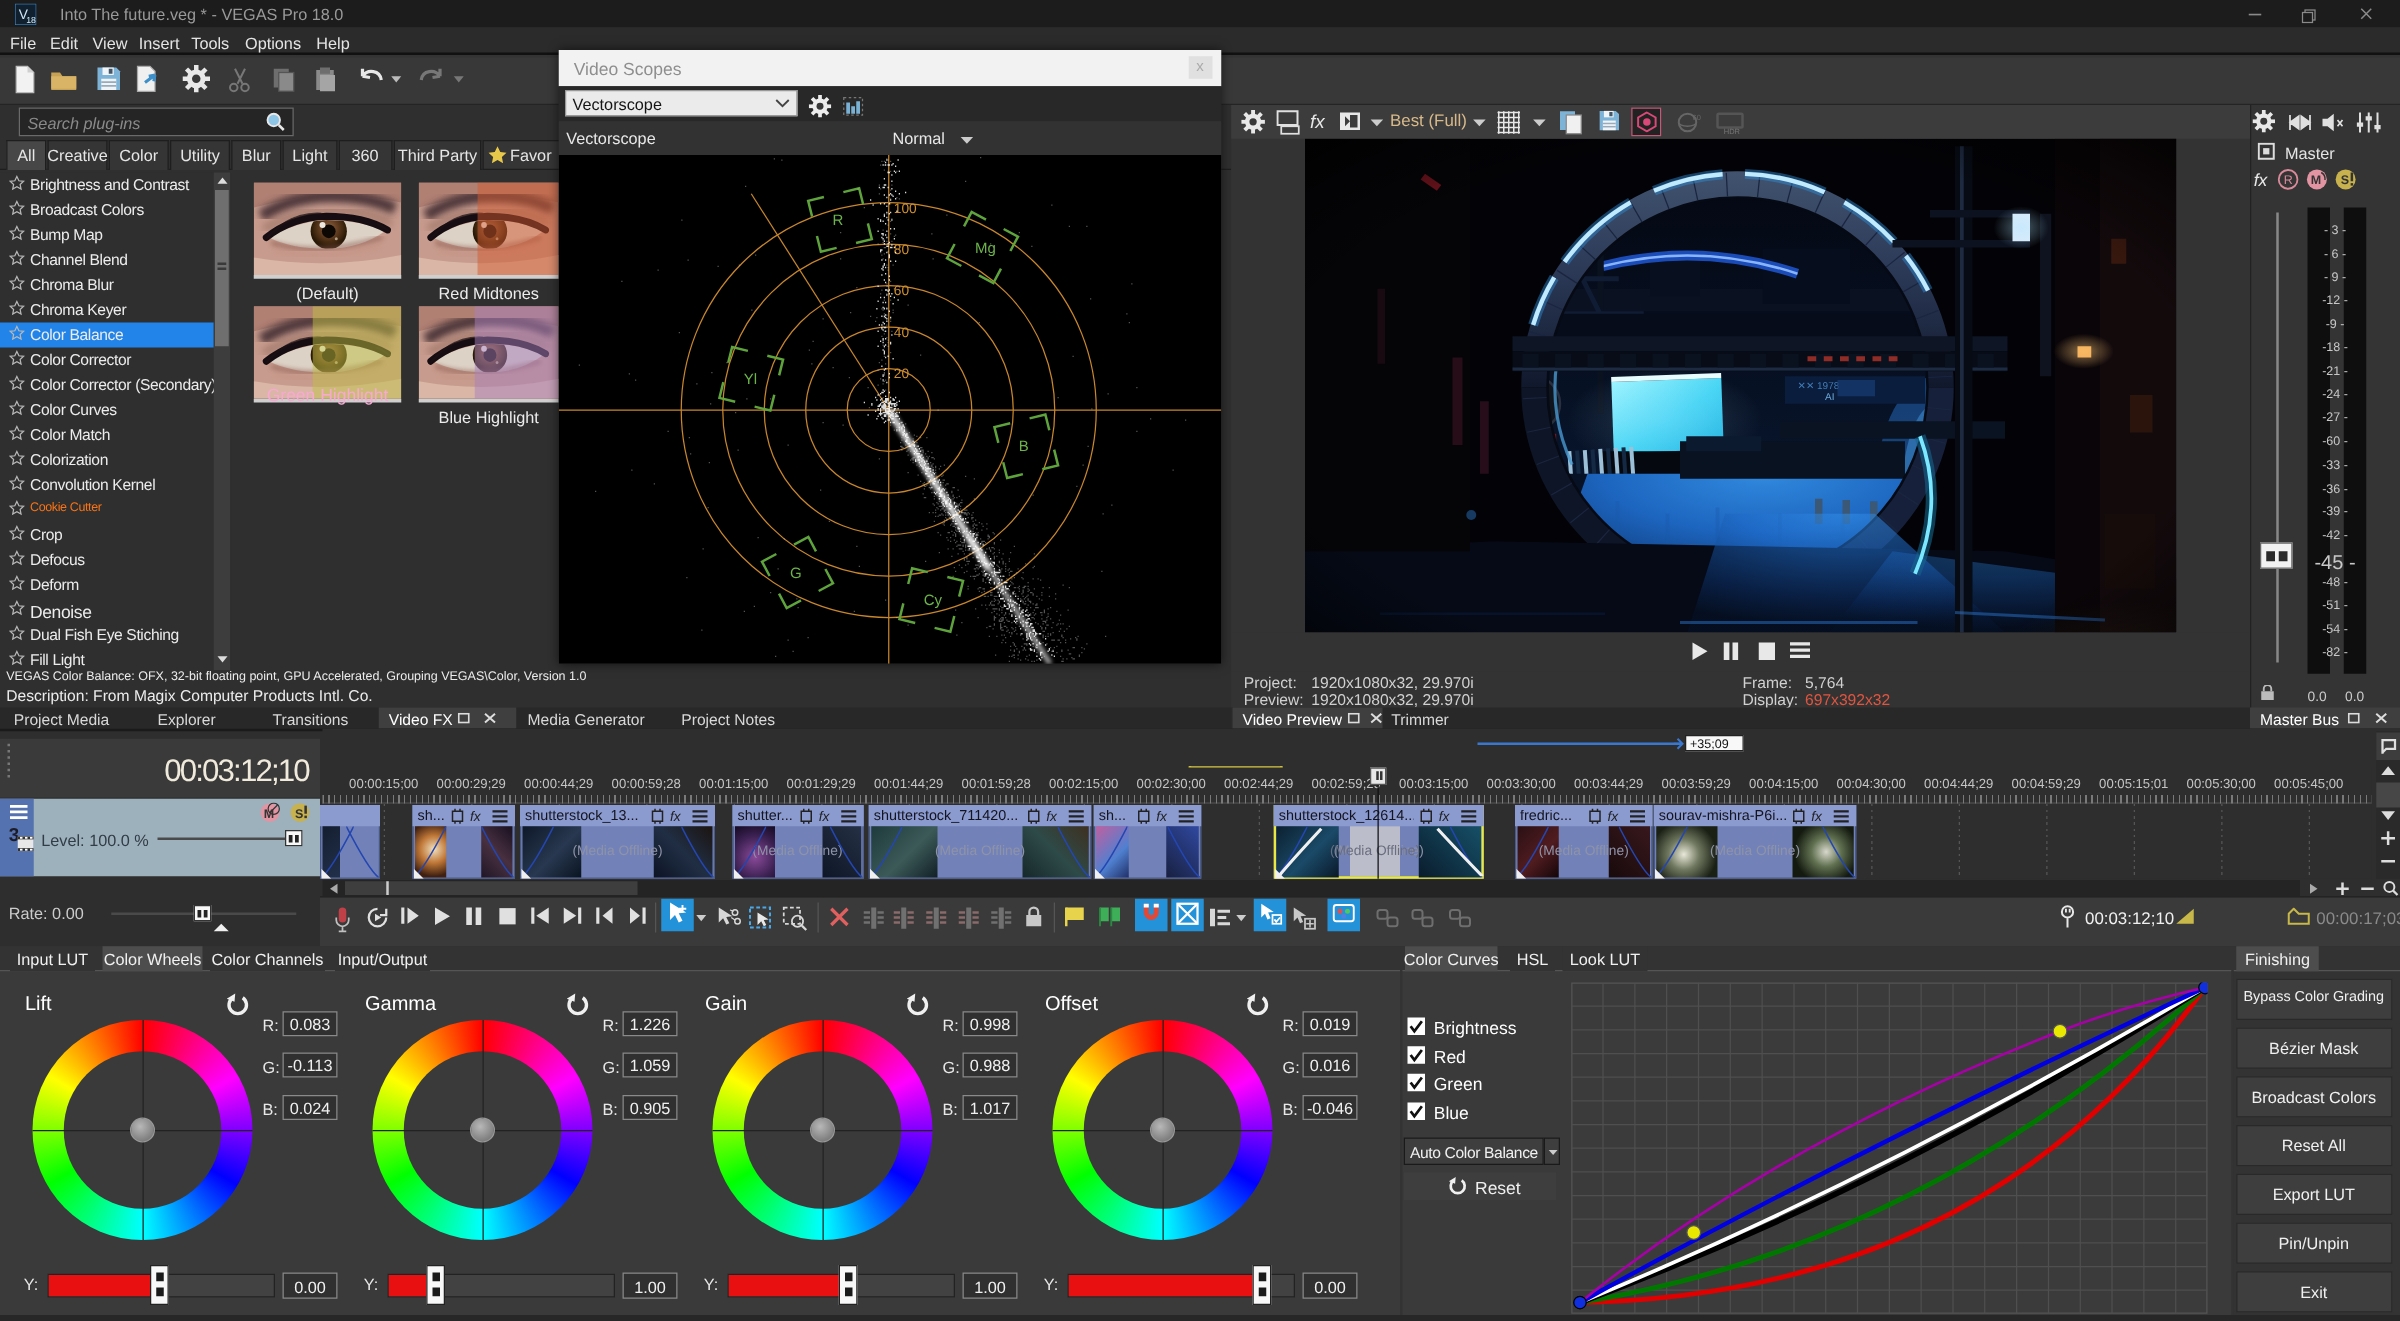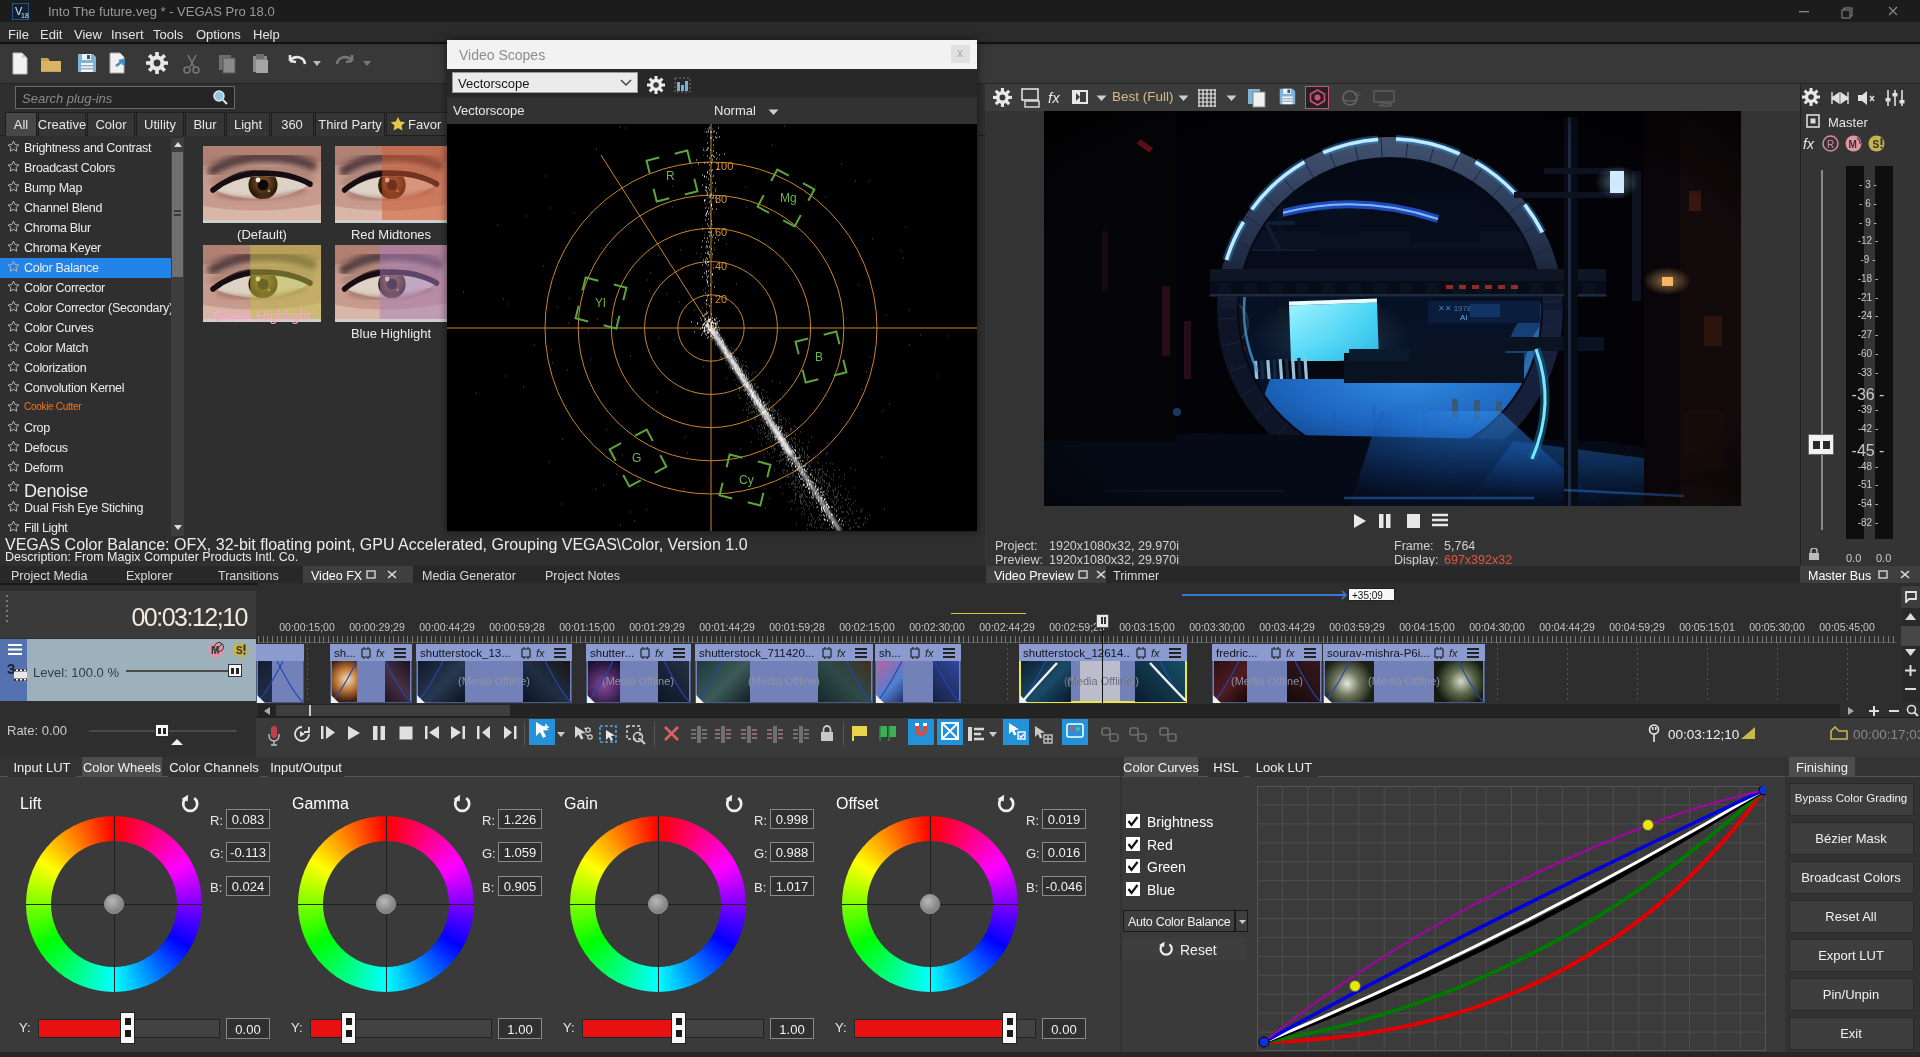--- a/index.html
+++ b/index.html
@@ -218,21 +218,21 @@
     <svg class="st" width="13" height="13" viewBox="0 0 16 16">
       <path d="M8 1.5 l2 4.2 4.6 .5 -3.4 3.1 .9 4.5 -4.1 -2.3 -4.1 2.3 .9 -4.5 -3.4 -3.1 4.6 -.5 z" fill="none" stroke="#b8b8b8" stroke-width="1.2"></path>
     </svg>
   </div>
 <div class="t" style="left:24px;top:462px;font-size:12.5px;letter-spacing:-0.3px;color:#ececec">Deform</div>
 <div style="left:7px;top:480px;width:14px;height:14px">
     <svg class="st" width="13" height="13" viewBox="0 0 16 16">
       <path d="M8 1.5 l2 4.2 4.6 .5 -3.4 3.1 .9 4.5 -4.1 -2.3 -4.1 2.3 .9 -4.5 -3.4 -3.1 4.6 -.5 z" fill="none" stroke="#b8b8b8" stroke-width="1.2"></path>
     </svg>
   </div>
-<div class="t" style="left:24px;top:482px;font-size:18px;letter-spacing:-0.3px;color:#ececec">Denoise</div>
+<div class="t" style="left:24px;top:482px;font-size:14px;letter-spacing:-0.3px;color:#ececec">Denoise</div>
 <div style="left:7px;top:500px;width:14px;height:14px">
     <svg class="st" width="13" height="13" viewBox="0 0 16 16">
       <path d="M8 1.5 l2 4.2 4.6 .5 -3.4 3.1 .9 4.5 -4.1 -2.3 -4.1 2.3 .9 -4.5 -3.4 -3.1 4.6 -.5 z" fill="none" stroke="#b8b8b8" stroke-width="1.2"></path>
     </svg>
   </div>
 <div class="t" style="left:24px;top:502px;font-size:12.5px;letter-spacing:-0.3px;color:#ececec">Dual Fish Eye Stiching</div>
 <div style="left:7px;top:520px;width:14px;height:14px">
     <svg class="st" width="13" height="13" viewBox="0 0 16 16">
       <path d="M8 1.5 l2 4.2 4.6 .5 -3.4 3.1 .9 4.5 -4.1 -2.3 -4.1 2.3 .9 -4.5 -3.4 -3.1 4.6 -.5 z" fill="none" stroke="#b8b8b8" stroke-width="1.2"></path>
     </svg>
@@ -397,21 +397,21 @@
         <circle cx="66" cy="45" r="1.2" fill="#c8b89c" opacity=".8"></circle>
       </g>
       <path d="M10 44 Q30 28 58 27 Q88 27 107 38" fill="none" stroke="#150d11" stroke-width="5.5" stroke-linecap="round"></path>
       <path d="M10 45 Q20 34 31 29 M14 41 Q26 29 41 26 M24 33 Q38 24 54 25 M98 33 Q104 35 109 40" fill="none" stroke="#1c1216" stroke-width="1.7" opacity=".75"></path>
       <path d="M14 48 Q50 60 103 44" fill="none" stroke="#8a5a50" stroke-width="2.4" filter="url(#b2)" opacity=".85"></path>
       <path d="M18 54 Q52 64 100 50" fill="none" stroke="#c49184" stroke-width="3" filter="url(#b2)" opacity=".6"></path>
       <rect x="47.2" y="0" width="70.8" height="74" fill="#a87fc0" opacity="0.5"></rect>
     </svg>
   </div>
 <div class="t" style="left:391px;top:327px;font-size:13px;color:#ececec;transform:translateX(-50%)">Blue Highlight</div>
-<div class="t" style="left:5px;top:537px;font-size:16px;color:#ececec">VEGAS Color Balance: OFX, 32-bit floating point, GPU Accelerated, Grouping VEGAS\Color, Version 1.0</div>
+<div class="t" style="left:5px;top:537px;font-size:10px;color:#ececec">VEGAS Color Balance: OFX, 32-bit floating point, GPU Accelerated, Grouping VEGAS\Color, Version 1.0</div>
 <div class="t" style="left:5px;top:551px;font-size:12.5px;color:#ececec">Description: From Magix Computer Products Intl. Co.</div>
 <div class="" style="left:0px;top:566px;width:985px;height:17px;background:#282828"></div>
 <div class="t" style="left:11px;top:570px;font-size:12.5px;color:#d8d8d8">Project Media</div>
 <div class="t" style="left:126px;top:570px;font-size:12.5px;color:#d8d8d8">Explorer</div>
 <div class="t" style="left:218px;top:570px;font-size:12.5px;color:#d8d8d8">Transitions</div>
 <div class="" style="left:303px;top:566px;width:110px;height:17px;background:#3f3f3f"></div>
 <div class="t" style="left:311px;top:570px;font-size:12.5px;color:#fff">Video FX</div>
 <svg style="left:366px;top:570px" width="11" height="10">
     <rect x="1" y="1" width="8" height="7" fill="none" stroke="#ddd" stroke-width="1.3"></rect>
   </svg>
@@ -850,21 +850,21 @@
 <div class="t" style="left:1868px;top:198.78px;font-size:10px;color:#c8c8c8;transform:translateX(-50%)">- 6 -</div>
 <div class="t" style="left:1868px;top:217.56px;font-size:10px;color:#c8c8c8;transform:translateX(-50%)">- 9 -</div>
 <div class="t" style="left:1868px;top:236.34px;font-size:10px;color:#c8c8c8;transform:translateX(-50%)">-12 -</div>
 <div class="t" style="left:1868px;top:255.12px;font-size:10px;color:#c8c8c8;transform:translateX(-50%)">-9 -</div>
 <div class="t" style="left:1868px;top:273.9px;font-size:10px;color:#c8c8c8;transform:translateX(-50%)">-18 -</div>
 <div class="t" style="left:1868px;top:292.68px;font-size:10px;color:#c8c8c8;transform:translateX(-50%)">-21 -</div>
 <div class="t" style="left:1868px;top:311.46000000000004px;font-size:10px;color:#c8c8c8;transform:translateX(-50%)">-24 -</div>
 <div class="t" style="left:1868px;top:330.24px;font-size:10px;color:#c8c8c8;transform:translateX(-50%)">-27 -</div>
 <div class="t" style="left:1868px;top:349.02px;font-size:10px;color:#c8c8c8;transform:translateX(-50%)">-60 -</div>
 <div class="t" style="left:1868px;top:367.8px;font-size:10px;color:#c8c8c8;transform:translateX(-50%)">-33 -</div>
-<div class="t" style="left:1868px;top:386.58000000000004px;font-size:16px;color:#c8c8c8;transform:translateX(-50%)">-36 -</div>
+<div class="t" style="left:1868px;top:386.58000000000004px;font-size:10px;color:#c8c8c8;transform:translateX(-50%)">-36 -</div>
 <div class="t" style="left:1868px;top:405.36px;font-size:10px;color:#c8c8c8;transform:translateX(-50%)">-39 -</div>
 <div class="t" style="left:1868px;top:424.14px;font-size:10px;color:#c8c8c8;transform:translateX(-50%)">-42 -</div>
 <div class="t" style="left:1868px;top:442.92px;font-size:16px;color:#c8c8c8;transform:translateX(-50%)">-45 -</div>
 <div class="t" style="left:1868px;top:461.70000000000005px;font-size:10px;color:#c8c8c8;transform:translateX(-50%)">-48 -</div>
 <div class="t" style="left:1868px;top:480.48px;font-size:10px;color:#c8c8c8;transform:translateX(-50%)">-51 -</div>
 <div class="t" style="left:1868px;top:499.26px;font-size:10px;color:#c8c8c8;transform:translateX(-50%)">-54 -</div>
 <div class="t" style="left:1868px;top:518.04px;font-size:10px;color:#c8c8c8;transform:translateX(-50%)">-82 -</div>
 <svg style="left:1808px;top:548px" width="12" height="13">
     <rect x="1" y="5" width="10" height="7" fill="#bbb"></rect>
     <path d="M3 5 v-2 a3 3 0 0 1 6 0 v2" fill="none" stroke="#bbb" stroke-width="1.5"></path>

